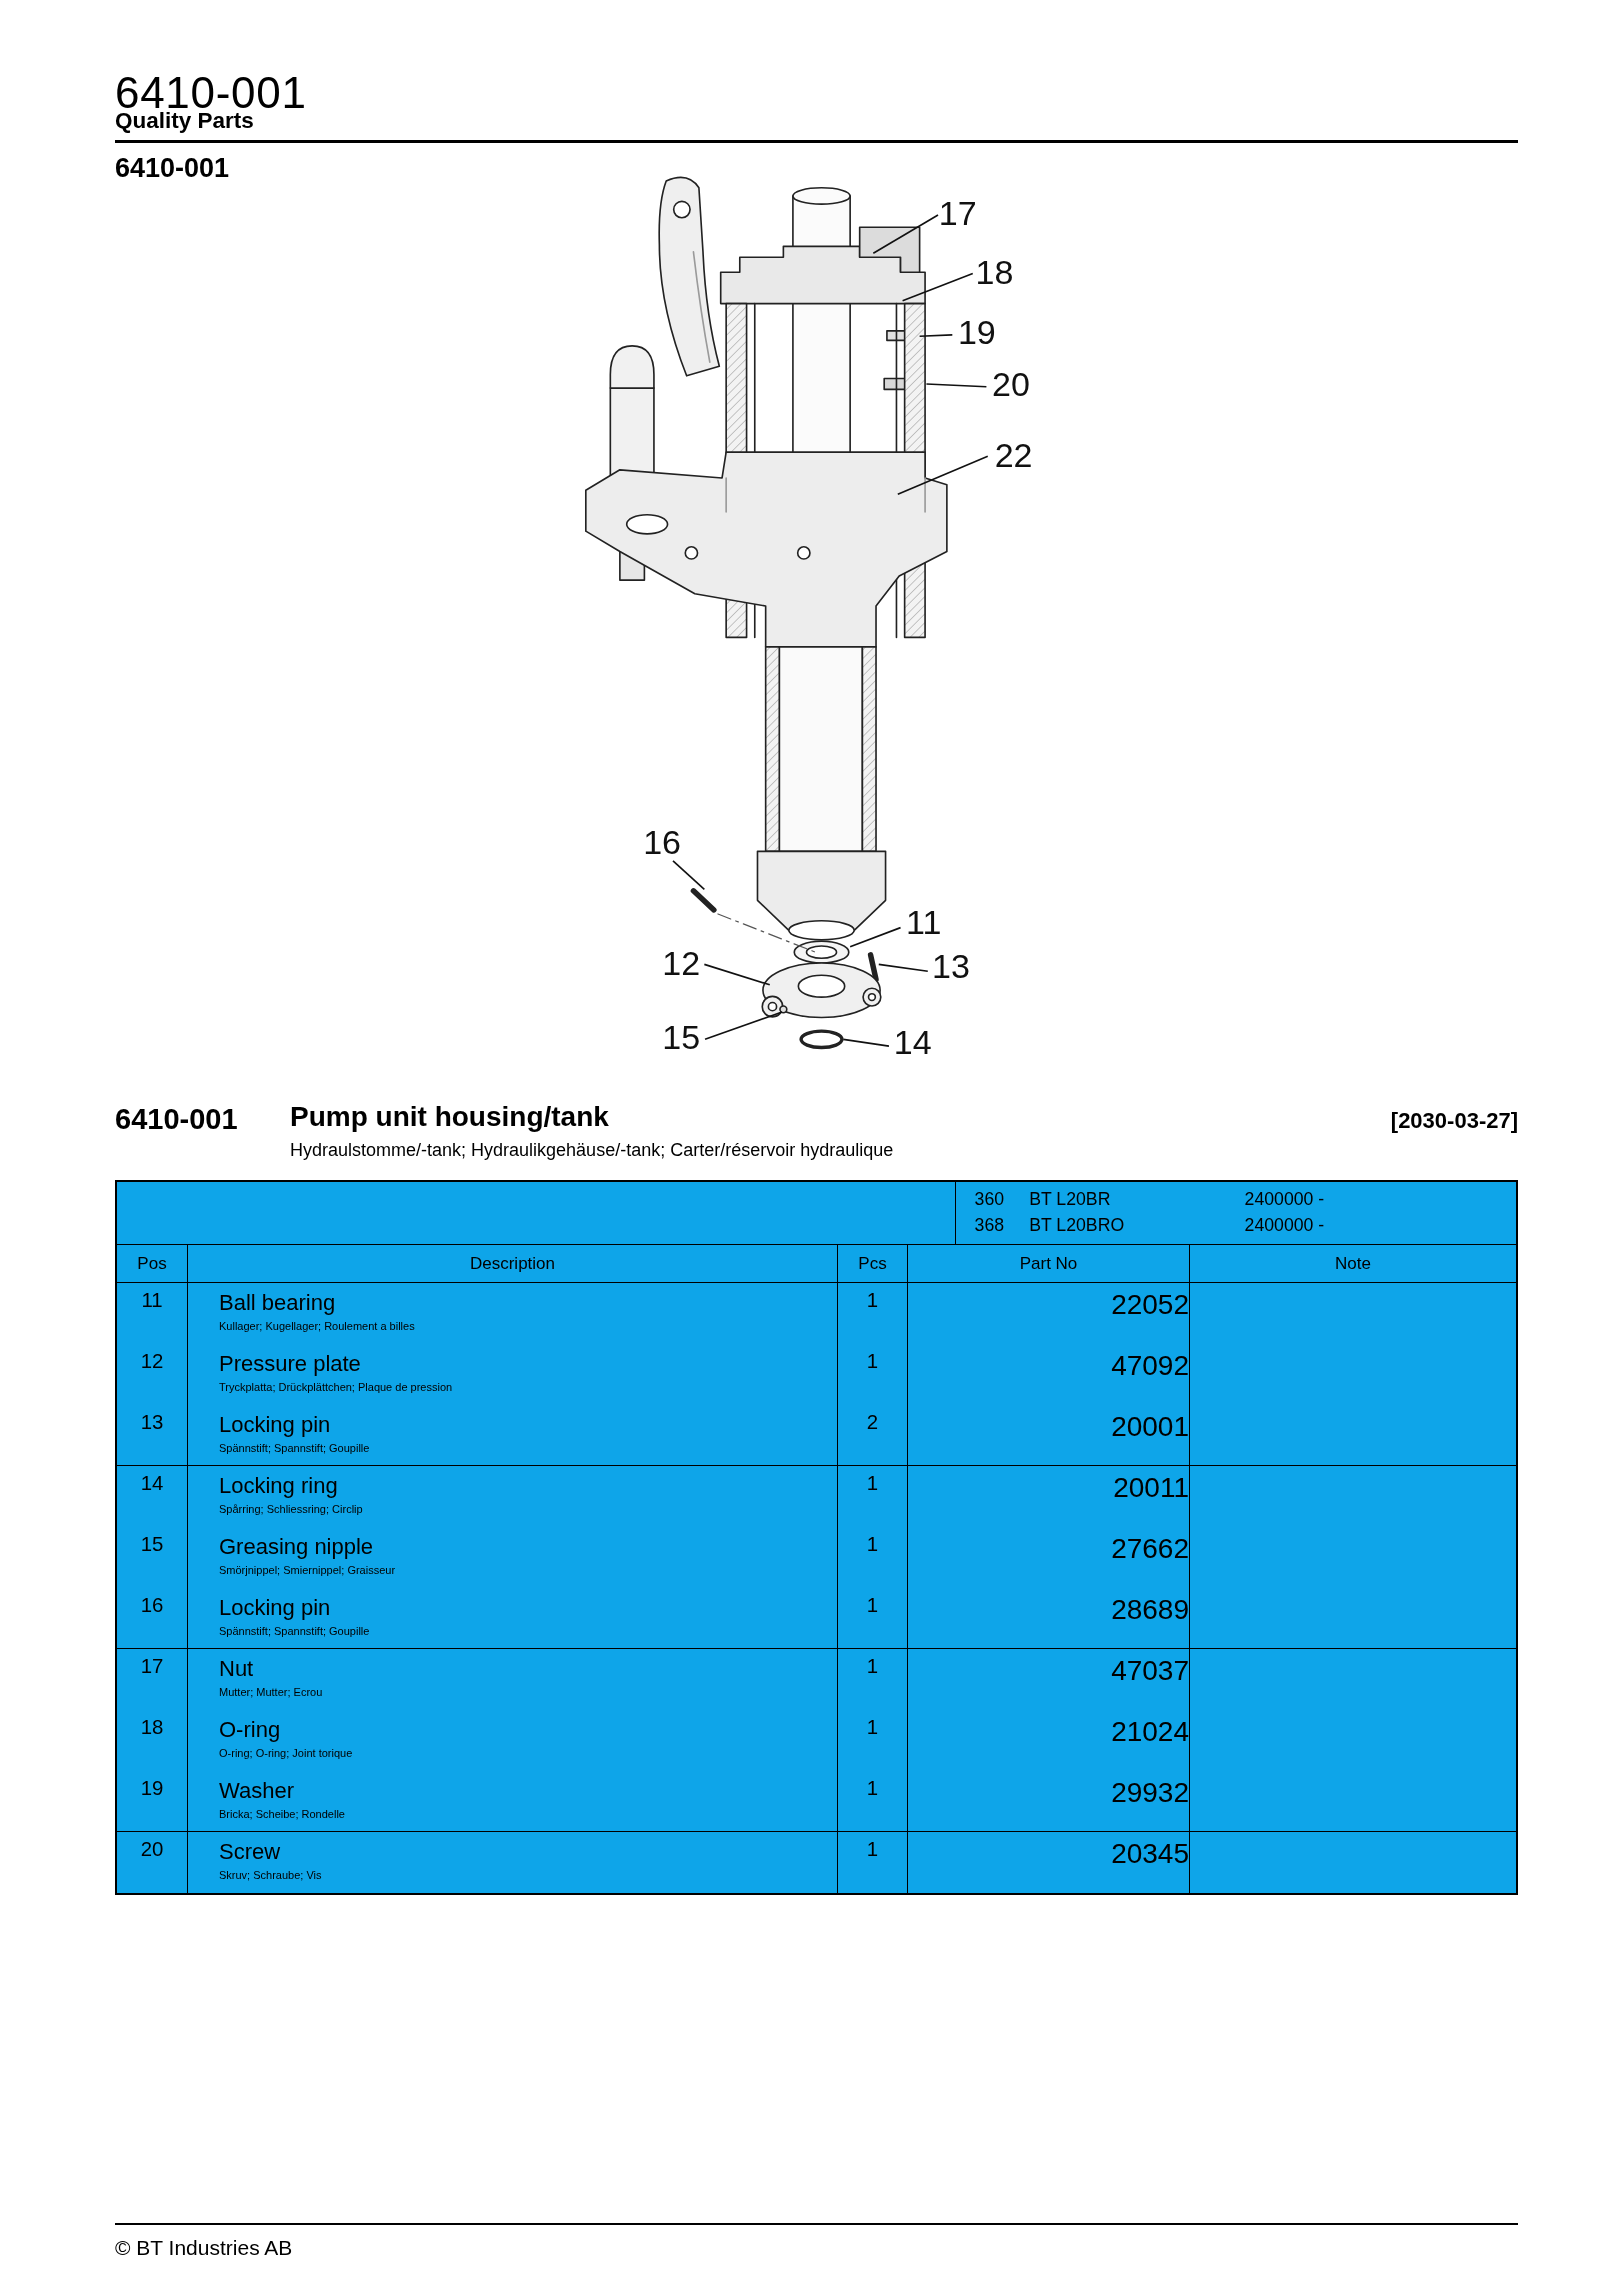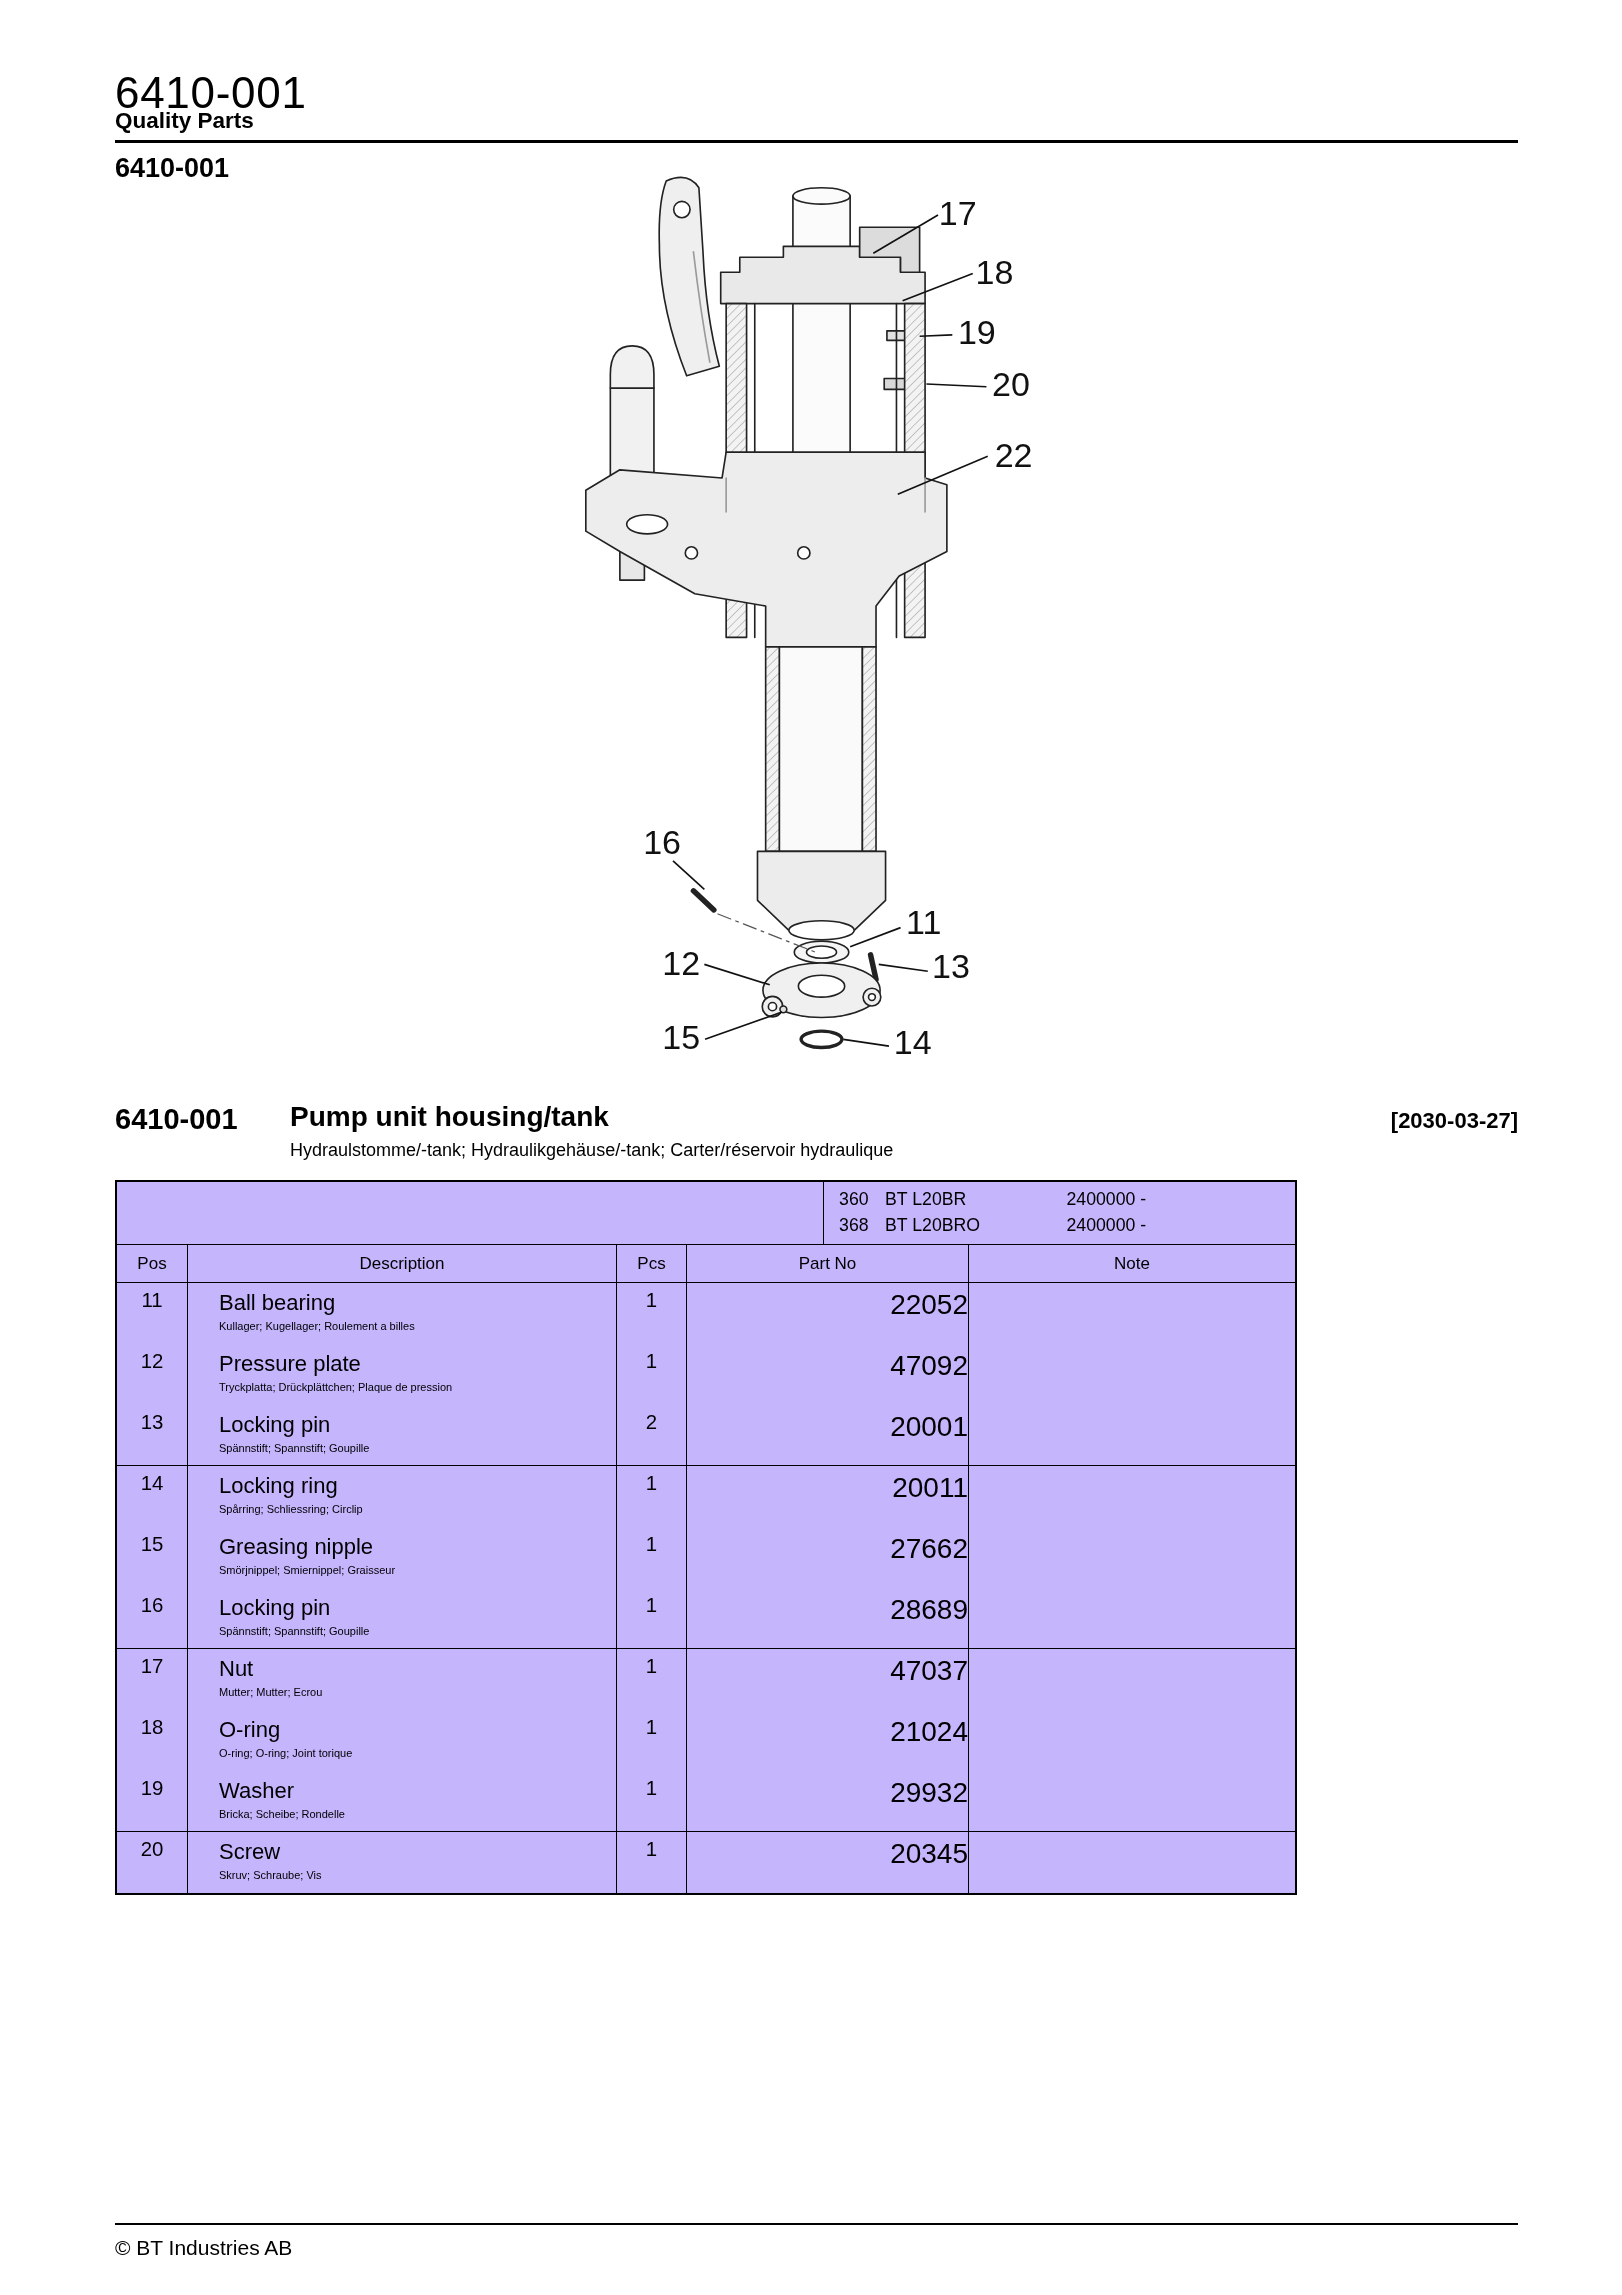--- a/index.html
+++ b/index.html
@@ -21,21 +21,21 @@
   .diagram-wrap  { position:absolute; left:579px; top:170px; width:545px; height:913px; }
   .diagram-wrap svg text { font-family:"Liberation Sans", sans-serif; font-size:50px; fill:#111; }
 
   
   .section-number   { position:absolute; left:115px; top:1103px; font-size:29px; font-weight:bold; }
   .section-title    { position:absolute; left:290px; top:1101px; font-size:28px; font-weight:bold; }
   .section-date     { position:absolute; right:104px; top:1108px; font-size:22px; font-weight:bold; }
   .section-subtitle { position:absolute; left:290px; top:1140px; font-size:18px; }
 
   
-  .parts-table { position:absolute; left:115px; top:1180px; width:1182px; border:2px solid #000; background:#c4b5fd; }
+  .parts-table { position:absolute; left:115px; top:1180px; width:1403px; border:2px solid #000; background:#0ea5e9; }
 
   .models-box { position:relative; height:63px; border-bottom:1.4px solid #000; font-size:17.7px; }
   .models-divider { position:absolute; left:59.9%; top:0; bottom:0; width:1.4px; background:#000; }
   .model-line { position:absolute; left:0; right:0; height:23px; }
   .model-line.l0 { top:6.8px; }
   .model-line.l1 { top:33px; }
   .m-code   { position:absolute; left:61.3%; }
   .m-name   { position:absolute; left:65.2%; }
   .m-serial { position:absolute; left:80.6%; }
 

